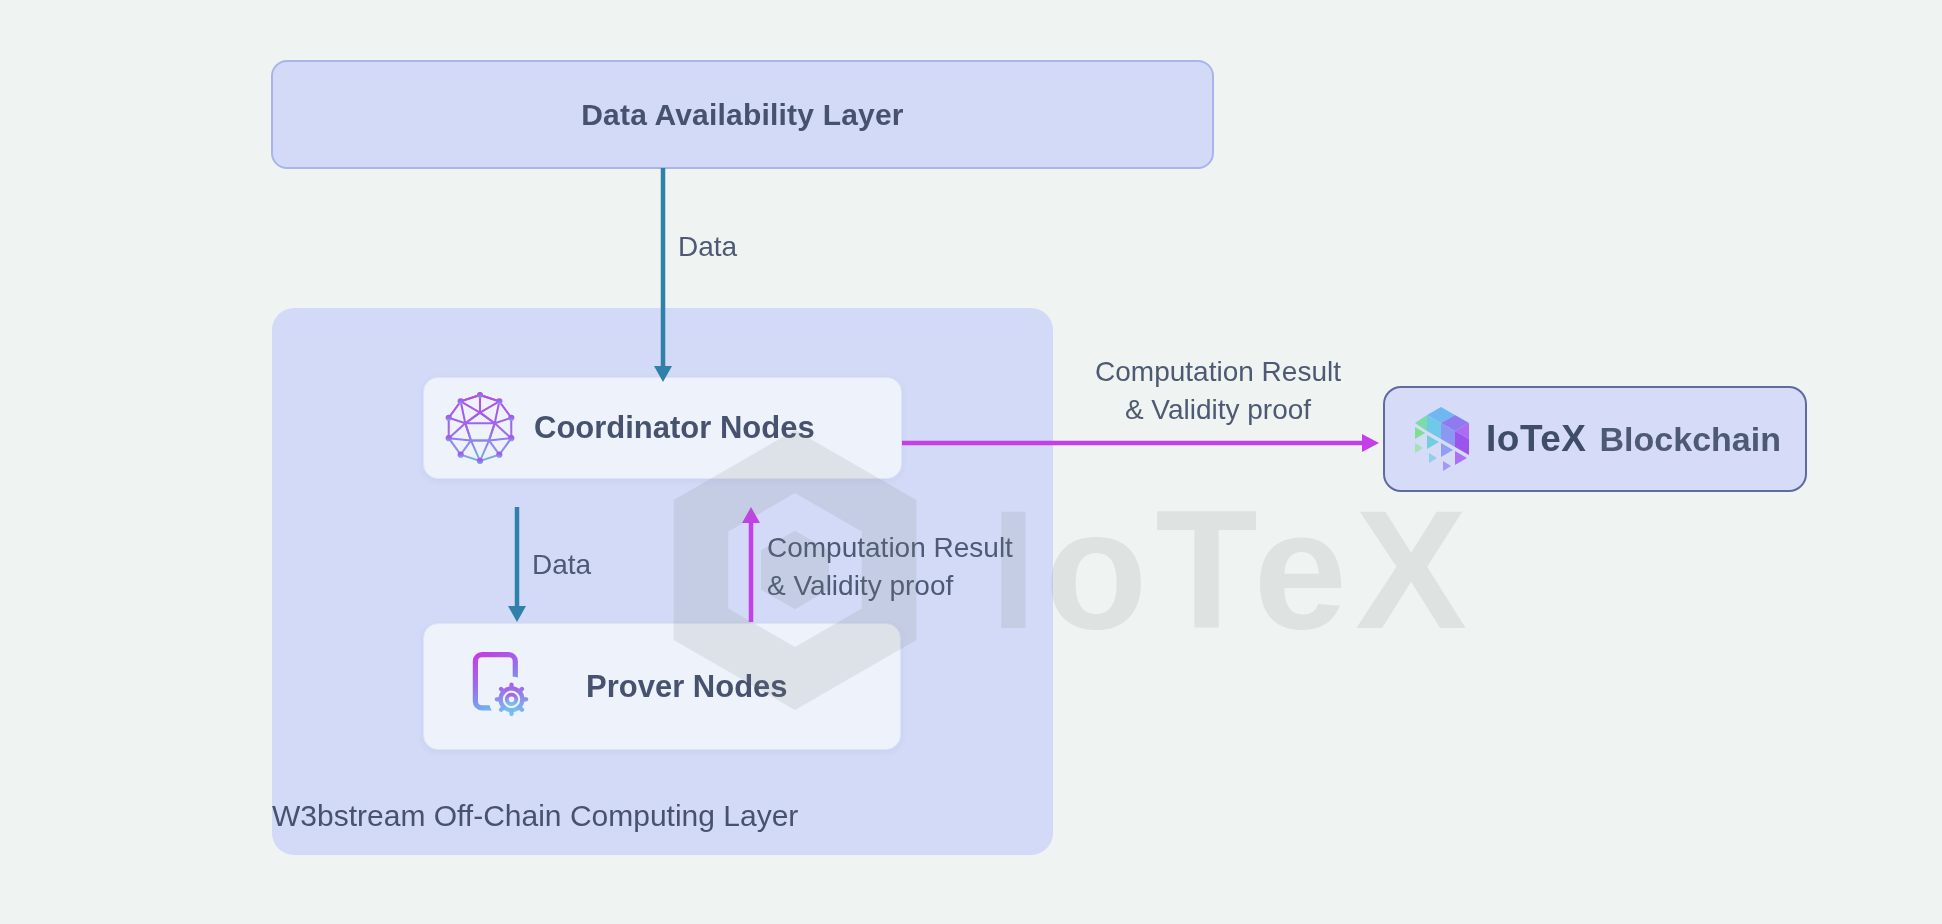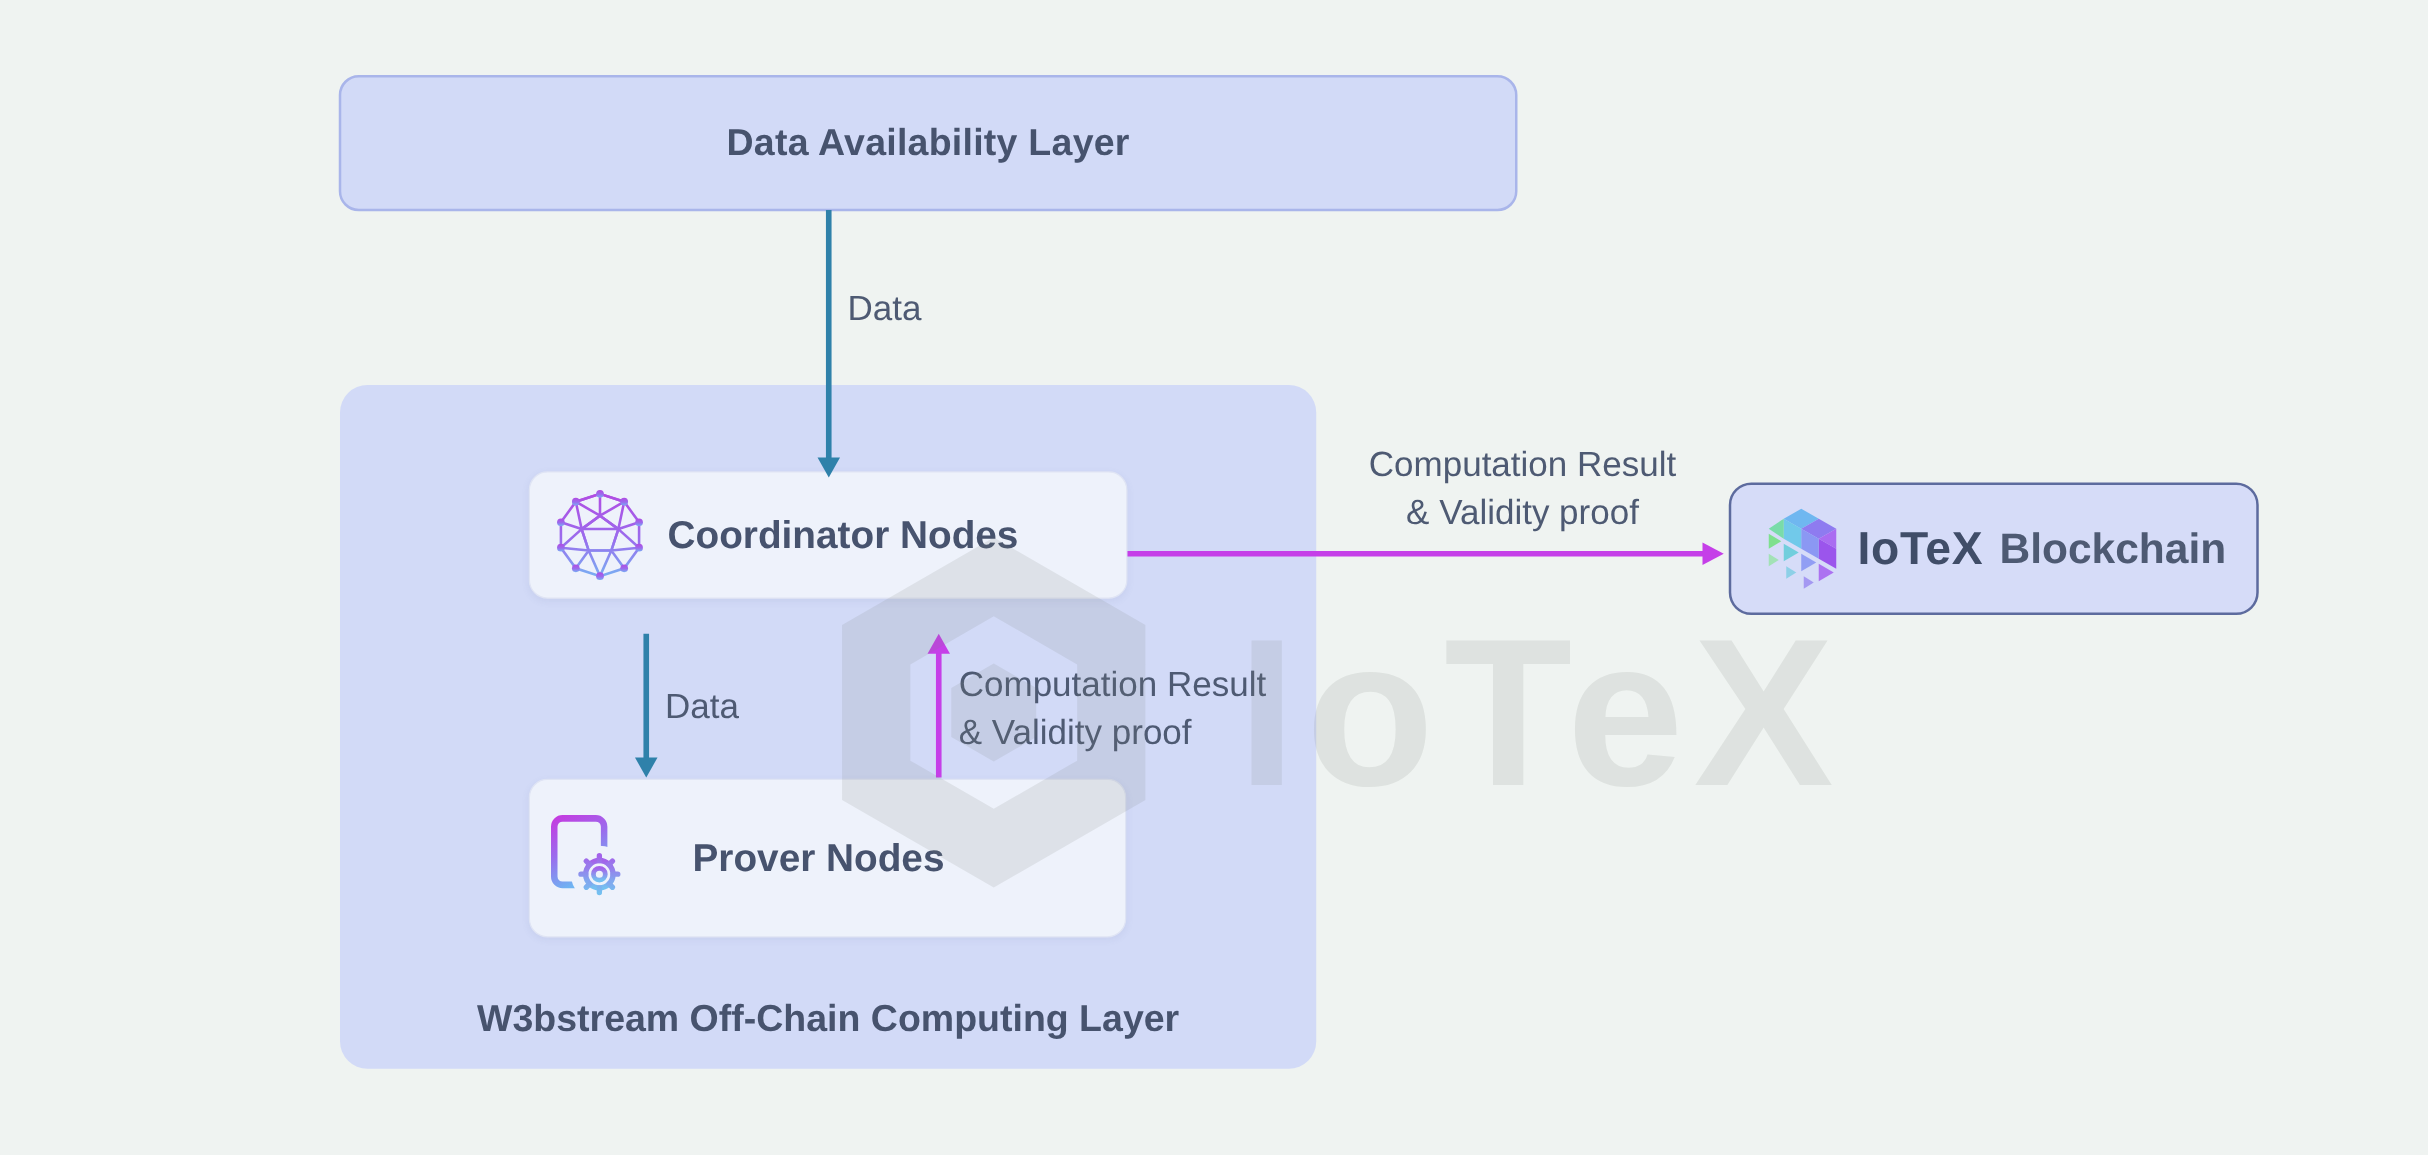--- a/index.html
+++ b/index.html
@@ -14,28 +14,28 @@
 
   .box{position:absolute; box-sizing:border-box;}
 
   
   .da-layer{left:271px; top:60px; width:943px; height:109px; background:var(--layer-fill);
     border:2px solid var(--layer-border); border-radius:16px; display:flex; align-items:center; justify-content:center;}
   .da-layer .title{font-size:30px; font-weight:700; color:var(--heading-text); letter-spacing:.2px;}
 
   
   .computing-layer{left:272px; top:308px; width:781px; height:547px; background:var(--layer-fill); border-radius:22px;}
-  .computing-layer .layer-title{position:absolute; left:0; bottom:22px; width:100%; text-align:center;
-    font-size:30px; font-weight:700; color:var(--heading-text);}
+  .computing-layer .layer-title{position:absolute; left:0; bottom:22px; width:100%; text-align:left;
+    font-size:30px; font-weight:400; color:var(--heading-text);}
 
   
   .node-box{background:var(--node-fill); border:1px solid var(--node-border); border-radius:15px;
     display:flex; align-items:center; box-shadow:0 2px 6px rgba(90,100,150,0.08);}
   .coordinator{left:423px; top:377px; width:479px; height:102px; padding-left:20px; gap:18px;}
-  .prover{left:423px; top:623px; width:478px; height:127px; padding-left:8px; gap:46px;}
+  .prover{left:423px; top:623px; width:478px; height:127px; padding-left:40px; gap:46px;}
   .node-box .title{font-size:31px; font-weight:700; color:var(--heading-text);}
 
   
   .iotex-box{left:1383px; top:386px; width:424px; height:106px; background:var(--iotex-fill);
     border:2px solid var(--iotex-border); border-radius:18px; display:flex; align-items:center; justify-content:center; gap:13px;}
   .iotex-brand{font-size:37px; font-weight:700; color:#404d68; letter-spacing:.5px;}
   .iotex-rest{font-size:34px; font-weight:700; color:var(--label-text);}
 
   
   .edge-label{position:absolute; font-size:28px; color:var(--label-text); line-height:38px; white-space:nowrap;}

